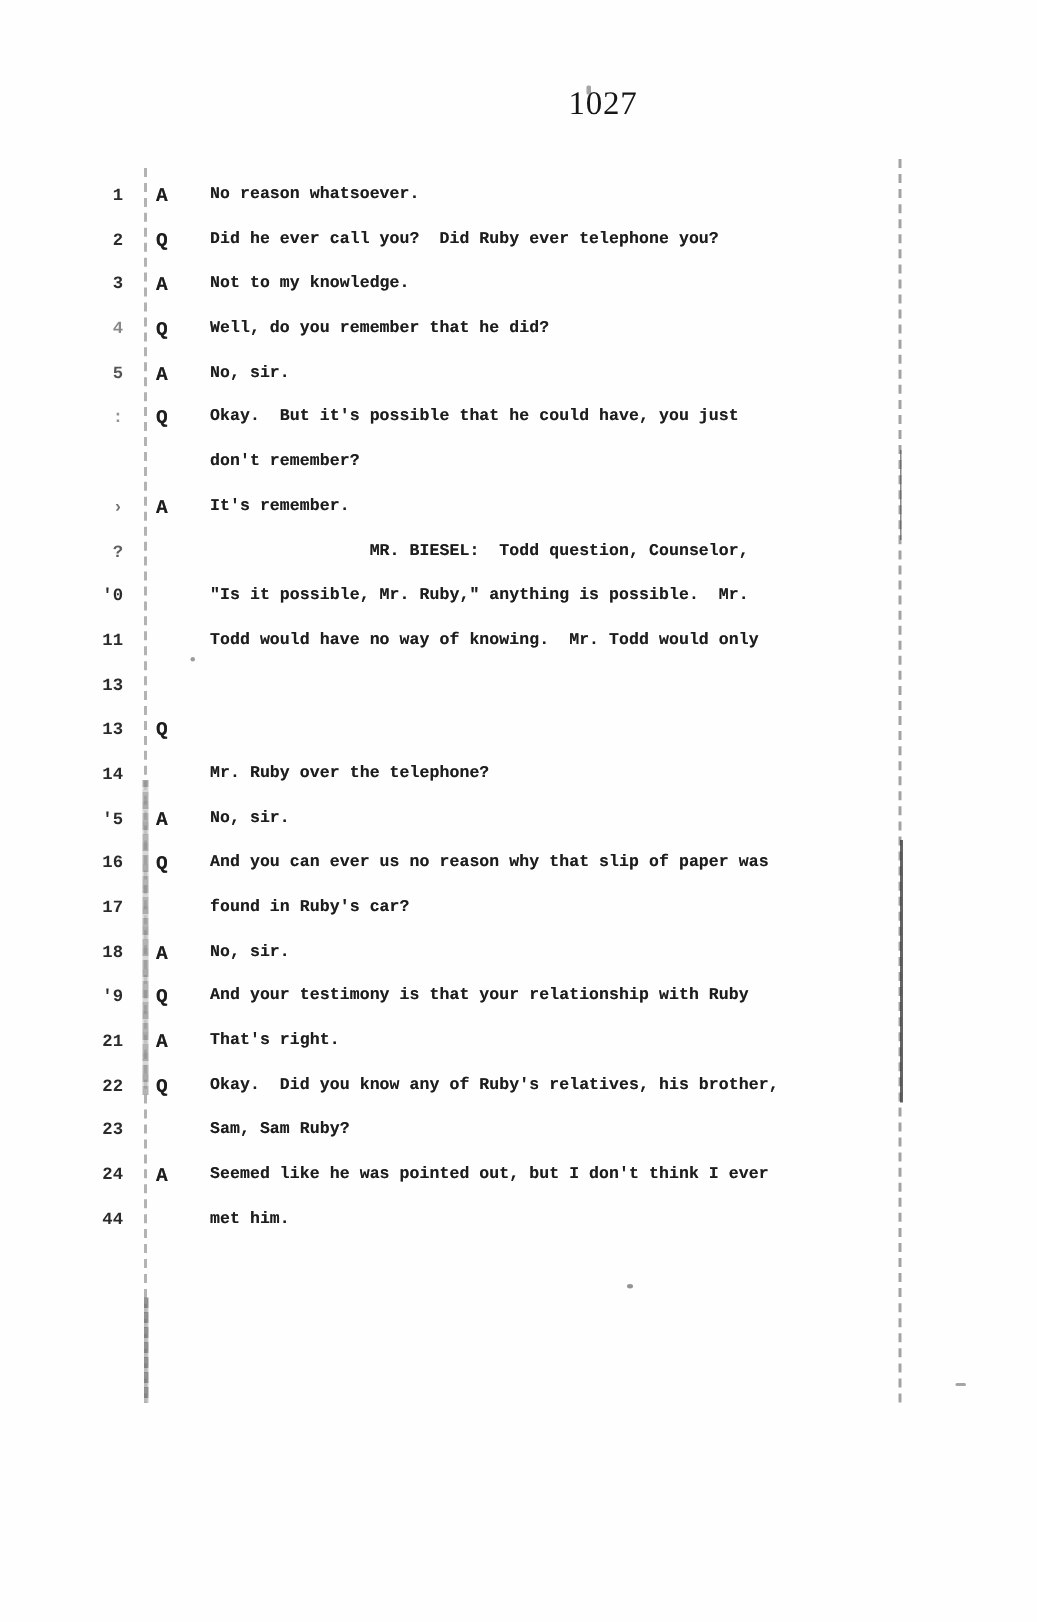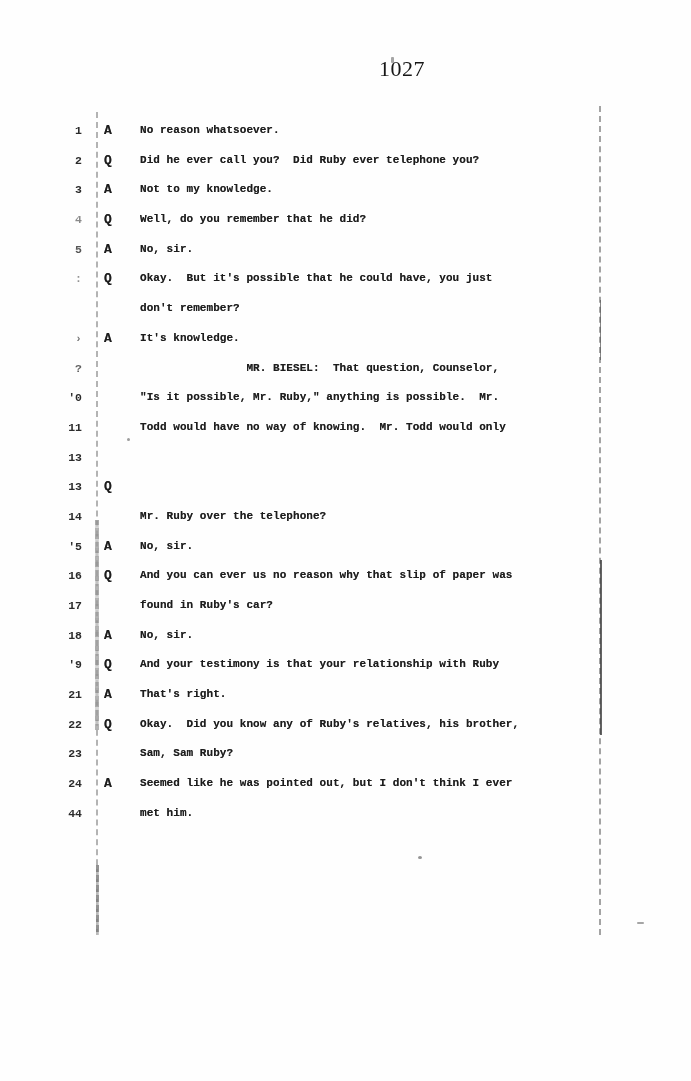--- a/index.html
+++ b/index.html
@@ -183,26 +183,26 @@
       <span class="txt">Okay.  But it's possible that he could have, you just</span>
     </div>
       <div class="row">
       <span class="num"></span>
       <span class="spk"></span>
       <span class="txt">don't remember?</span>
     </div>
       <div class="row">
       <span class="num" style="opacity: 0.65;">›</span>
       <span class="spk">A</span>
-      <span class="txt">It's knowledge.</span>
+      <span class="txt">It's remember.</span>
     </div>
       <div class="row">
       <span class="num" style="opacity: 0.75;">?</span>
       <span class="spk"></span>
-      <span class="txt">                MR. BIESEL:  That question, Counselor,</span>
+      <span class="txt">                MR. BIESEL:  Todd question, Counselor,</span>
     </div>
       <div class="row">
       <span class="num">'0</span>
       <span class="spk"></span>
       <span class="txt">"Is it possible, Mr. Ruby," anything is possible.  Mr.</span>
     </div>
       <div class="row">
       <span class="num">11</span>
       <span class="spk"></span>
       <span class="txt">Todd would have no way of knowing.  Mr. Todd would only</span>

